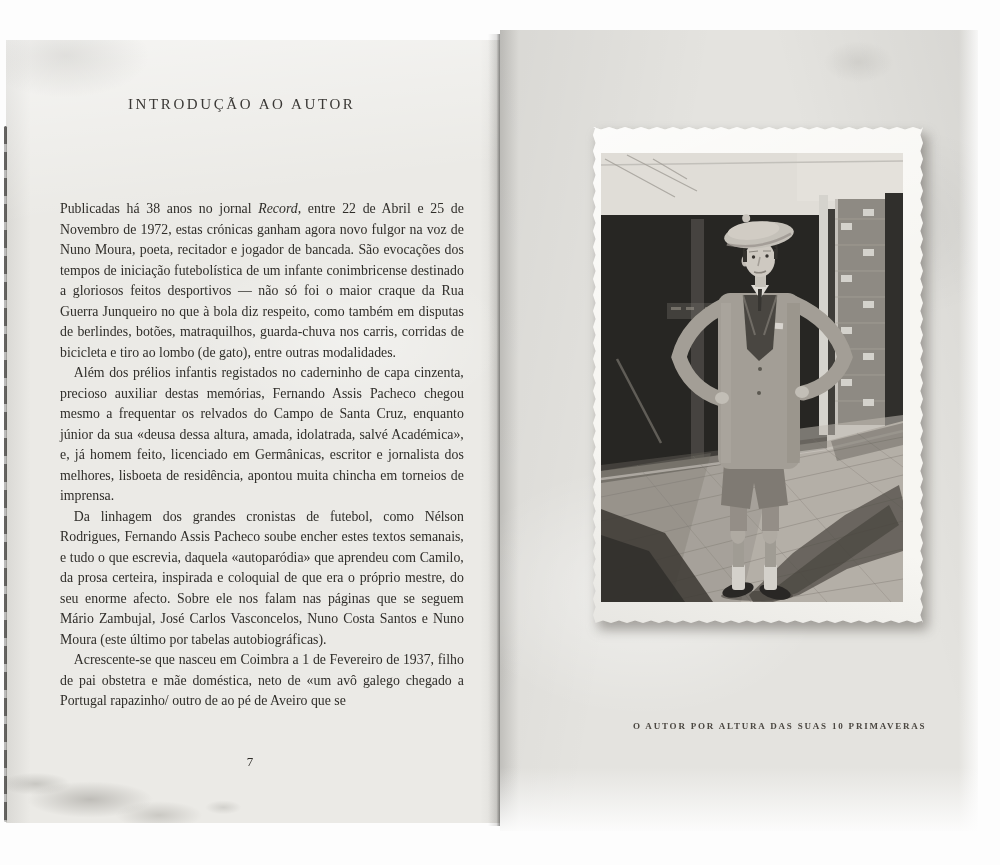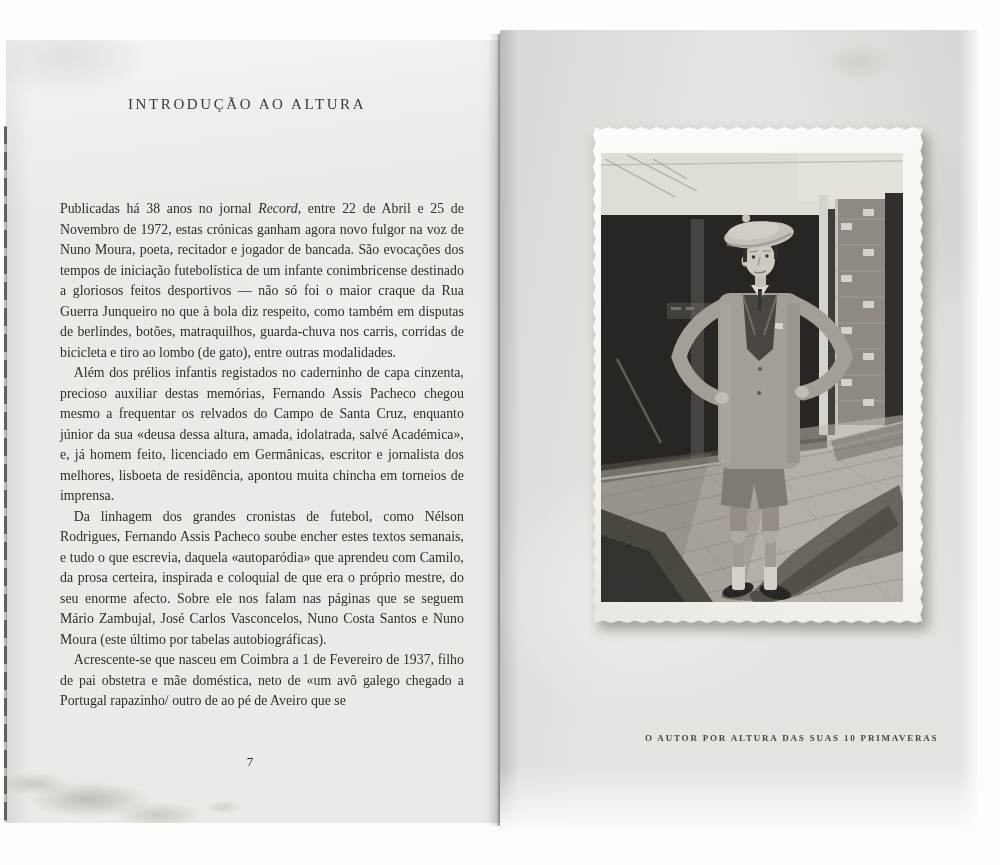--- a/index.html
+++ b/index.html
@@ -46,30 +46,30 @@
       radial-gradient(ellipse 200px 140px at 82% 24%, rgba(0,0,0,.05), rgba(0,0,0,0) 70%),
       linear-gradient(100deg, rgba(0,0,0,.05), rgba(0,0,0,0) 35%),
       linear-gradient(255deg, rgba(0,0,0,.06), rgba(0,0,0,0) 30%),
       linear-gradient(to right, rgba(70,68,64,.2), rgba(0,0,0,0) 4%);}
   .photo-shadow{position:absolute;left:98px;top:104px;width:330px;height:496px;
     background:rgba(95,92,86,.5);filter:blur(6px);border-radius:4px;}
   .photo-paper{position:absolute;left:93px;top:97px;width:330px;height:496px;background:#f7f6f2;
     background-image:linear-gradient(160deg, rgba(255,255,255,.65), rgba(255,255,255,0) 40%),
       linear-gradient(20deg, rgba(120,118,112,.12), rgba(0,0,0,0) 30%);}
   .photo-img{position:absolute;left:8px;top:26px;width:302px;height:449px;display:block;}
-  .photo-caption{position:absolute;left:133px;top:691px;margin:12px;font-size:9px;font-weight:bold;
+  .photo-caption{position:absolute;left:133px;top:691px;margin:0;font-size:9px;font-weight:bold;
     letter-spacing:1.8px;color:#4b4741;white-space:nowrap;}
 </style>
 </head>
 <body>
 
 <div class="spread">
 
   <div class="page-left">
-    <h1 class="chapter-title">INTRODUÇÃO AO ALTURA</h1>
+    <h1 class="chapter-title">INTRODUÇÃO AO AUTOR</h1>
     <div class="text-block">
       <p class="para first"><span>Publicadas há 38 anos no jornal </span><em>Record</em><span>, entre 22 de Abril e 25 de Novembro de 1972, estas crónicas ganham agora novo fulgor na voz de Nuno Moura, poeta, recitador e jogador de bancada. São evocações dos tempos de iniciação futebolística de um infante conimbricense destinado a gloriosos feitos desportivos — não só foi o maior craque da Rua Guerra Junqueiro no que à bola diz respeito, como também em disputas de berlindes, botões, matraquilhos, guarda-chuva nos carris, corridas de bicicleta e tiro ao lombo (de gato), entre outras modalidades.</span></p>
       <p class="para">Além dos prélios infantis registados no caderninho de capa cinzenta, precioso auxiliar destas memórias, Fernando Assis Pacheco chegou mesmo a frequentar os relvados do Campo de Santa Cruz, enquanto júnior da sua «deusa dessa altura, amada, idolatrada, salvé Académica», e, já homem feito, licenciado em Germânicas, escritor e jornalista dos melhores, lisboeta de residência, apontou muita chincha em torneios de imprensa.</p>
       <p class="para">Da linhagem dos grandes cronistas de futebol, como Nélson Rodrigues, Fernando Assis Pacheco soube encher estes textos semanais, e tudo o que escrevia, daquela «autoparódia» que aprendeu com Camilo, da prosa certeira, inspirada e coloquial de que era o próprio mestre, do seu enorme afecto. Sobre ele nos falam nas páginas que se seguem Mário Zambujal, José Carlos Vasconcelos, Nuno Costa Santos e Nuno Moura (este último por tabelas autobiográficas).</p>
       <p class="para">Acrescente-se que nasceu em Coimbra a 1 de Fevereiro de 1937, filho de pai obstetra e mãe doméstica, neto de «um avô galego chegado a Portugal rapazinho/ outro de ao pé de Aveiro que se</p>
     </div>
     <div class="page-number">7</div>
   </div>
   <div class="edge-line"></div>
 

